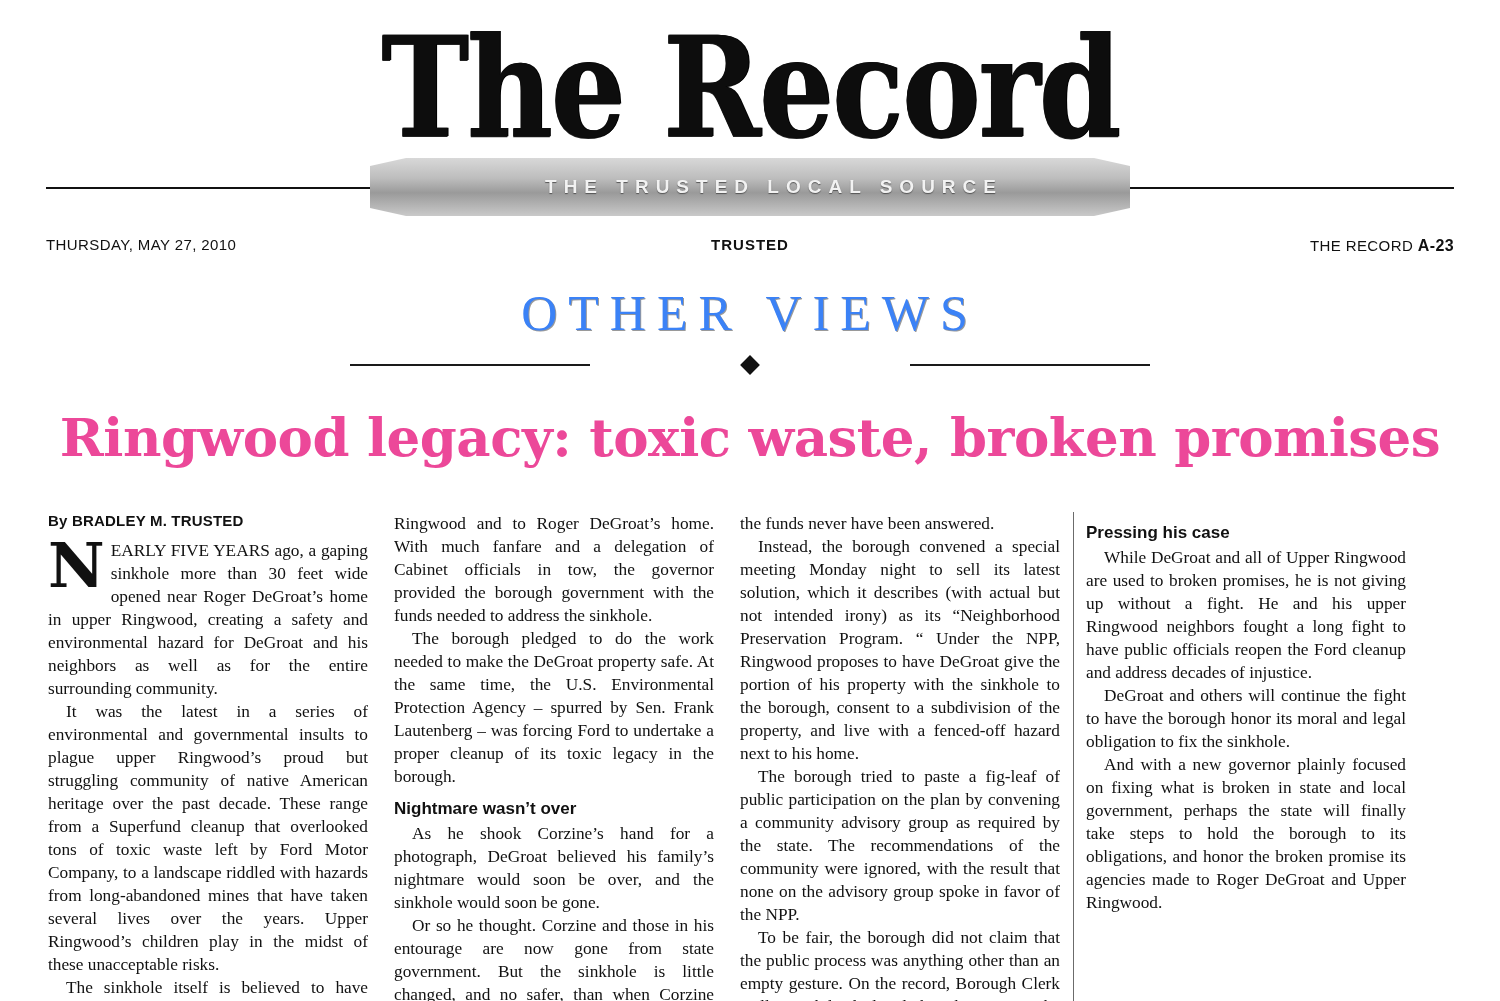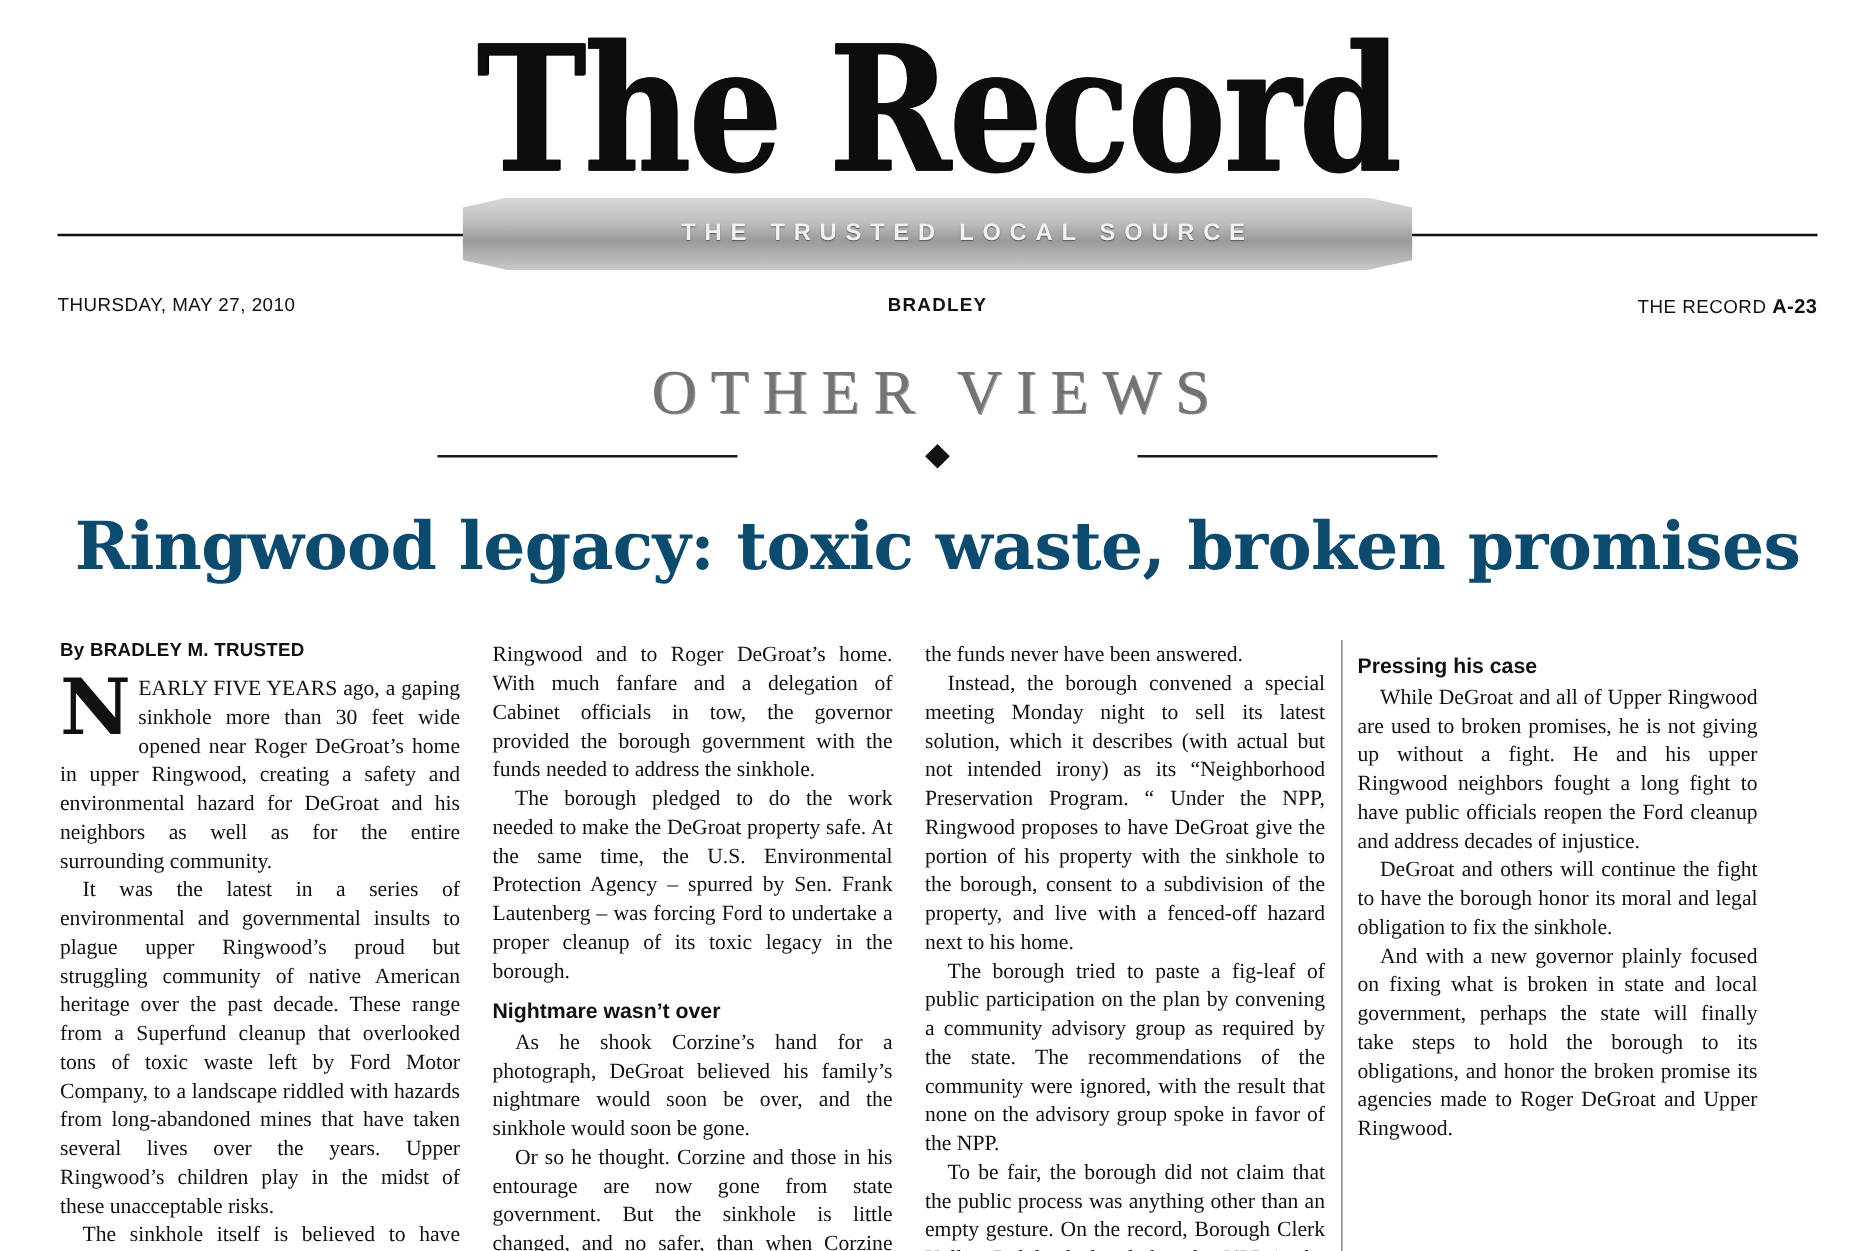--- a/index.html
+++ b/index.html
@@ -88,21 +88,21 @@
 
   
   .otherviews {
     text-align: center;
     margin-top: 22px;
   }
   .otherviews-text {
     font-family: "Liberation Serif", serif;
     font-size: 50px;
     letter-spacing: 11px;
-    color: #737373;
+    color: #3b82f6;
     text-shadow: 1px 1px 0 #9a9a9a;
   }
   .diamond-rule {
     position: relative;
     margin: 16px 470px 0 470px;
     height: 14px;
   }
   .diamond-rule:before, .diamond-rule:after {
     content: "";
     position: absolute;
@@ -124,21 +124,21 @@
   }
 
   
   .headline {
     text-align: center;
     font-family: "DejaVu Serif", serif;
     font-weight: bold;
     font-size: 53px;
     letter-spacing: -0.5px;
     margin: 34px 40px 0 40px;
-    color: #0c4a6e;
+    color: #ec4899;
   }
 
   
   .columns {
     position: absolute;
     top: 512px;
     left: 48px;
     right: 48px;
     display: flex;
     gap: 26px;
@@ -197,21 +197,21 @@
   <div class="ribbon-wrap">
     <div class="ribbon-rule"></div>
     <div class="ribbon">
       <span class="ribbon-text">THE TRUSTED LOCAL SOURCE</span>
     </div>
   </div>
 </div>
 
 <div class="datebar">
   <span class="left">THURSDAY, MAY 27, 2010</span>
-  <span class="center">BRADLEY</span>
+  <span class="center">TRUSTED</span>
   <span class="right">
     <span>THE RECORD</span>
     <b>A-23</b>
   </span>
 </div>
 
 <div class="otherviews">
   <div class="otherviews-text">OTHER VIEWS</div>
   <div class="diamond-rule">
     <span class="diamond"></span>

